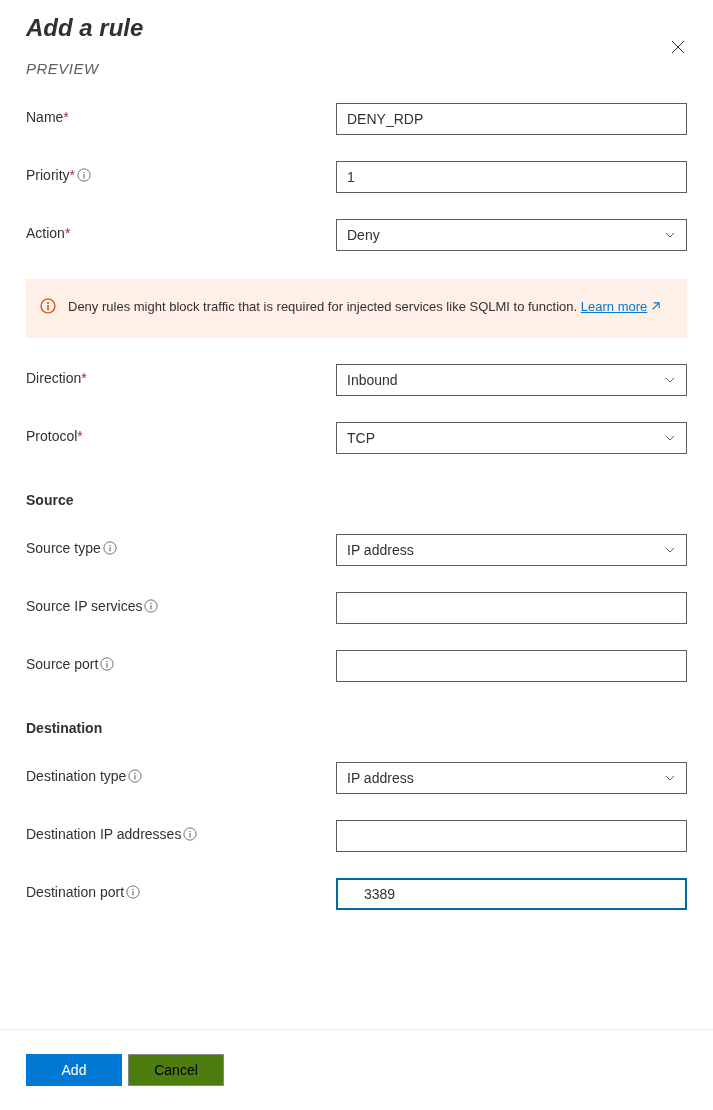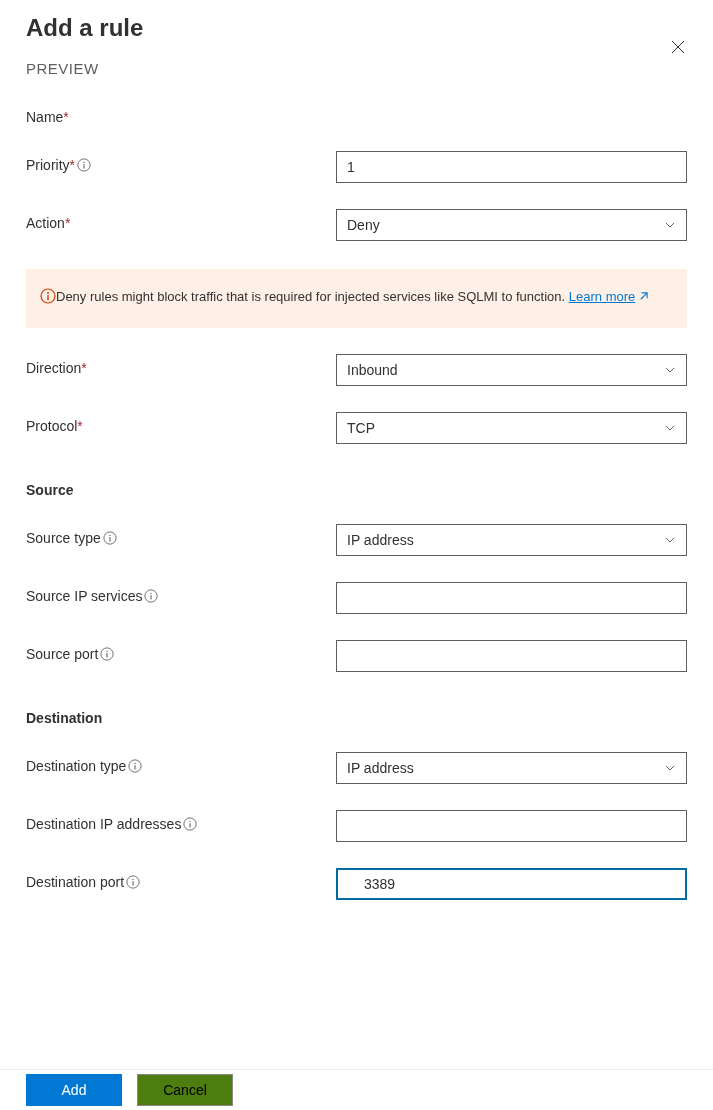--- a/index.html
+++ b/index.html
@@ -12,20 +12,21 @@
       background: #ffffff;
       position: relative;
     }
     .panel {
       padding: 14px 26px 0 26px;
     }
     .panel-header {
       display: flex;
       align-items: center;
       justify-content: space-between;
+      font-style: italic;
     }
     .title-wrap { display: flex; flex-direction: column; }
     .panel-title {
       font-size: 24px;
       font-weight: 600;
       color: #323130;
     }
     .preview-text {
       font-size: 15px;
       color: #605e5c;
@@ -84,20 +85,21 @@
       justify-content: space-between;
       cursor: pointer;
     }
     .chevron { width: 12px; height: 12px; color: #605e5c; }
 
     .info-bar {
       background: #FEF0E7;
       margin: 28px 0 4px 0;
       padding: 18px 20px 18px 14px;
       display: flex;
+      gap: 12px;
       font-size: 13px;
       line-height: 1.5;
       color: #323130;
     }
     .info-icon-wrap {
       color: #d83b01;
       flex-shrink: 0;
       margin-top: 1px;
     }
     .info-link {
@@ -115,23 +117,23 @@
     }
 
     .info-circle-icon { width: 14px; height: 14px; color: #605e5c; cursor: default; margin-left: 2px;}
 
     .footer {
       position: absolute;
       bottom: 0;
       left: 0;
       right: 0;
       border-top: 1px solid #edebe9;
-      padding: 4px 26px;
-      display: flex;
-      gap: 15px;
+      padding: 24px 26px;
+      display: flex;
+      gap: 6px;
     }
     .btn {
       height: 32px;
       padding: 0 20px;
       font-size: 14px;
       font-family: inherit;
       cursor: pointer;
       border: 1px solid #8a8886;
       background: #4d7c0f;
       min-width: 96px;
@@ -156,20 +158,23 @@
       <svg width="14" height="14" viewBox="0 0 14 14">
           <path d="M1 1 L13 13 M13 1 L1 13" stroke="currentColor" stroke-width="1" fill="none"></path>
         </svg>
     </button>
   </div>
 
   <div class="form-row">
     <div class="form-label-cell">
       <span>Name</span>
         <span class="req-star">*</span>
+    </div>
+    <div class="form-field-cell">
+      <input type="text" class="text-input" value="DENY_RDP" style="">
     </div>
   </div>
 
 
   <div class="form-row">
     <div class="form-label-cell">
       <span>Priority</span>
         <span class="req-star">*</span>
       <svg class="info-circle-icon" viewBox="0 0 16 16">
           <circle cx="8" cy="8" r="7" stroke="currentColor" stroke-width="1" fill="none"></circle>

